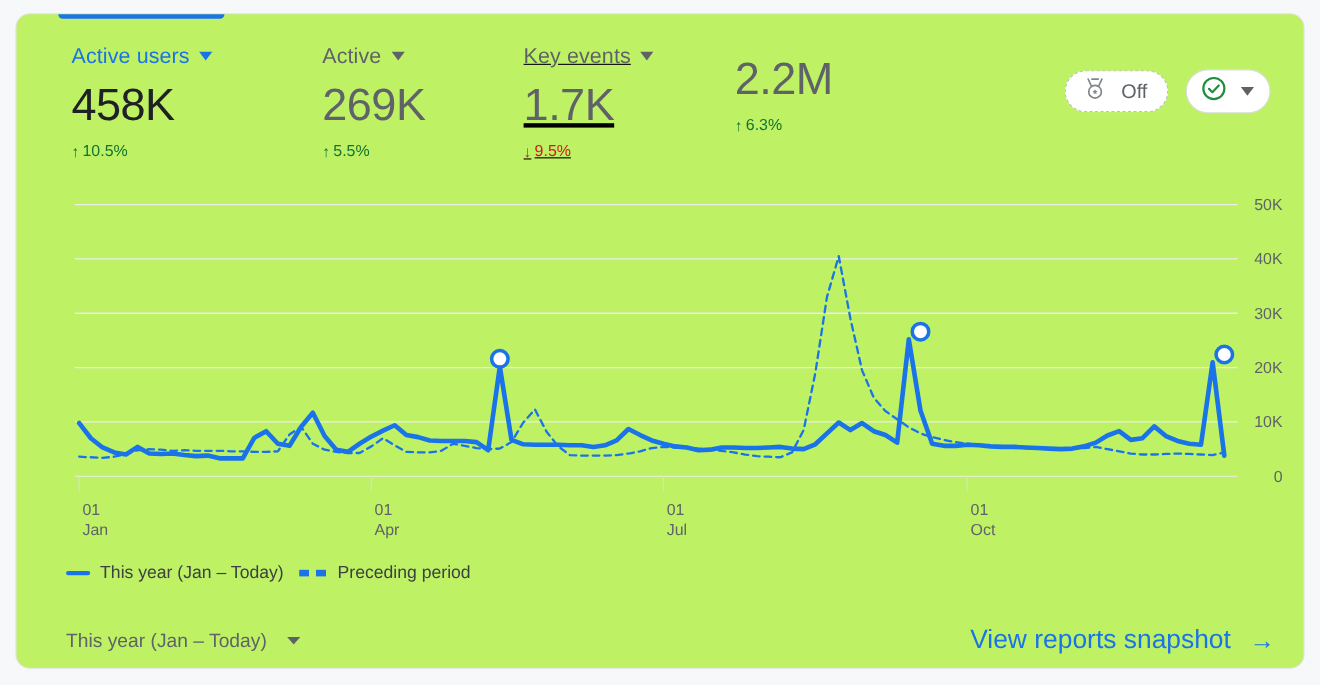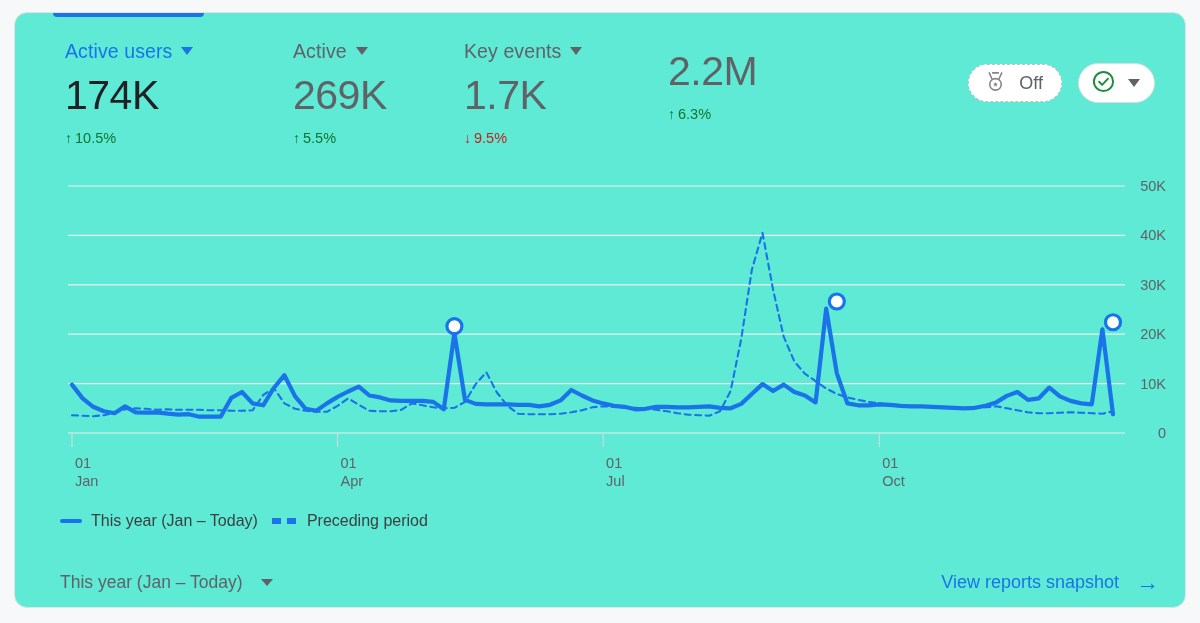--- a/index.html
+++ b/index.html
@@ -12,21 +12,21 @@
     background: #f6f8fa;
     font-family: "Liberation Sans", sans-serif;
     overflow: hidden;
   }
   .card {
     position: absolute;
     left: 14px;
     top: 12px;
     width: 1172px;
     height: 596px;
-    background: #5eead4;
+    background: #bef264;
     border: 1px solid #e3e3e3;
     border-radius: 13px;
     box-sizing: border-box;
     overflow: hidden;
   }
   .tab-indicator {
     position: absolute;
     left: 38px;
     top: -4px;
     width: 151px;
@@ -220,21 +220,21 @@
     position: absolute;
     right: 28px;
     top: 0;
     display: flex;
     align-items: center;
     gap: 17px;
     height: 42px;
     color: #1a73e8;
   }
   .snapshot-label {
-    font-size: 18px;
+    font-size: 24px;
     color: #1a73e8;
     white-space: nowrap;
   }
   .arrow-right {
     font-size: 23px;
     line-height: 1;
     color: #1a73e8;
   }
 </style>
 </head>
@@ -244,40 +244,40 @@
 
   <div class="tab-indicator"></div>
 
   <div class="metrics">
 
     <div class="metric selected" style="left:50px;">
       <div class="metric-head">
         <span class="metric-name">Active users</span>
         <span class="caret"></span>
       </div>
-      <div class="metric-value">174K</div>
+      <div class="metric-value">458K</div>
       <div class="metric-delta up">
         <span class="delta-arrow">↑</span>
         <span>10.5%</span>
       </div>
     </div>
 
     <div class="metric" style="left:278px;">
       <div class="metric-head">
         <span class="metric-name">Active</span>
         <span class="caret"></span>
       </div>
       <div class="metric-value">269K</div>
       <div class="metric-delta up">
         <span class="delta-arrow">↑</span>
         <span>5.5%</span>
       </div>
     </div>
 
-    <div class="metric" style="left:449px;">
+    <div class="metric" style="left:461px;text-decoration:underline;">
       <div class="metric-head">
         <span class="metric-name">Key events</span>
         <span class="caret"></span>
       </div>
       <div class="metric-value">1.7K</div>
       <div class="metric-delta down">
         <span class="delta-arrow">↓</span>
         <span>9.5%</span>
       </div>
     </div>

